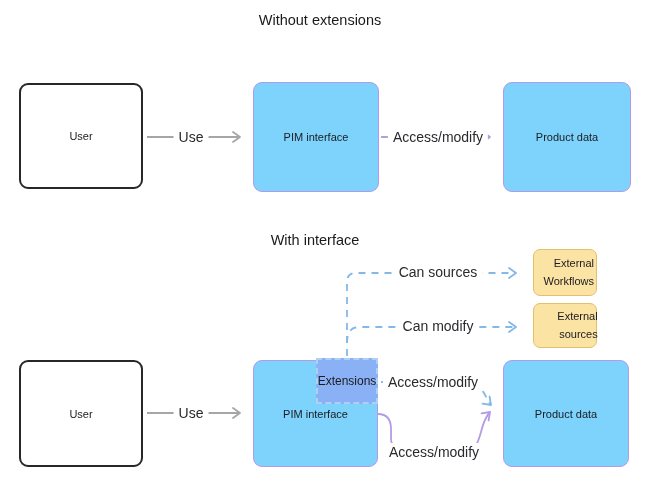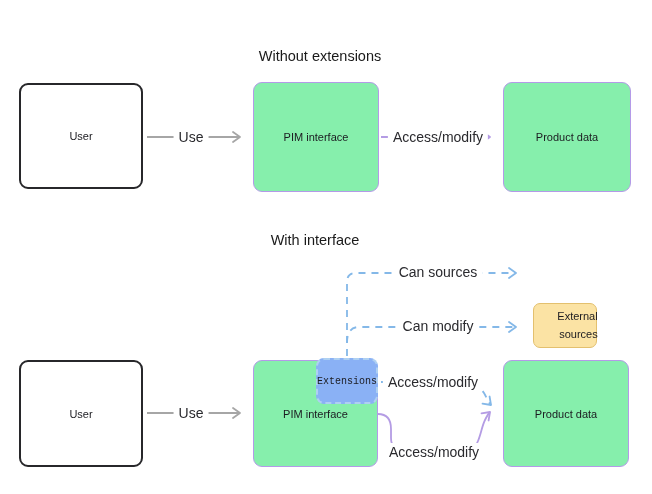--- a/index.html
+++ b/index.html
@@ -3,24 +3,24 @@
 <meta charset="utf-8">
 <style>
   html,body{margin:0;padding:0;background:#fff;}
   .canvas{position:relative;width:652px;height:494px;background:#ffffff;
           font-family:"Liberation Sans",sans-serif;overflow:hidden;}
   .section-title{position:absolute;transform:translate(-50%,-50%);
           font-size:14.5px;font-weight:500;color:#1a1a1a;white-space:nowrap;}
   .box{position:absolute;display:flex;align-items:center;justify-content:center;
           text-align:right;font-size:11px;color:#1b1b20;box-sizing:border-box;}
   .box-user{background:#ffffff;border:2px solid #27272a;border-radius:9px;}
-  .box-purple{background:#86efac;border:1px solid #b49ae8;border-radius:9px;}
+  .box-purple{background:#7dd3fc;border:1px solid #b49ae8;border-radius:9px;}
   .box-yellow{background:#fbe3a4;border:1.5px solid #e3c06e;border-radius:7px;
           line-height:1.55;padding:2px;}
-  .box-blue{background:#8ab1f5;border:2px dashed #aed0f2;border-radius:8px;font-size:10px;font-family:Liberation Mono, monospace;}
+  .box-blue{background:#8ab1f5;border:2px dashed #aed0f2;border-radius:0;font-size:12px;}
   .edge-label{position:absolute;transform:translate(-50%,-50%);background:#ffffff;
           padding:1px 5px;font-size:14px;color:#2a2a2e;white-space:nowrap;}
   svg.wires{position:absolute;left:0;top:0;pointer-events:none;}
 </style>
 </head>
 <body>
 
 <div class="canvas">
 
   <svg class="wires" width="652" height="494" viewBox="0 0 652 494">
@@ -44,40 +44,43 @@
     <path d="M347 356 L347 282 Q347 273 356 273 L516 273" fill="none" stroke="#84b8e8" stroke-width="1.8" stroke-dasharray="7 6" marker-end="url(#head-blue)"></path>
 
     <path d="M347 343 Q347 327 359 327 L516 327" fill="none" stroke="#84b8e8" stroke-width="1.8" stroke-dasharray="7 6" marker-end="url(#head-blue)"></path>
 
     <path d="M381 382 L452 382 C470 382 479 385 484 393 C487 398 488 402 491 405" fill="none" stroke="#84b8e8" stroke-width="1.8" stroke-dasharray="7 6" marker-end="url(#head-blue)"></path>
 
     <path d="M378 414 C388 414 391 420 391 429 L391 438 C391 448 397 452 407 452 L458 452
              C469 452 475 449 478 441 C481 434 482 426 485 420 C487 416 488 414 490 412" fill="none" stroke="#b49ce4" stroke-width="1.8" marker-end="url(#head-purple)"></path>
   </svg>
 
-  <div class="section-title" style="left:320px;top:20px;margin-top:36px;">Without extensions</div>
+  <div class="section-title" style="left:320px;top:20px;">Without extensions</div>
 
   <div class="box box-user" style="left:19px;top:83px;width:124px;height:106px;">
     <span>User</span>
   </div>
 
   <div class="box box-purple" style="left:253px;top:82px;width:126px;height:110px;">
     <span>PIM interface</span>
   </div>
 
   <div class="box box-purple" style="left:503px;top:82px;width:128px;height:110px;">
     <span>Product data</span>
   </div>
 
   <div class="edge-label" style="left:191px;top:137px;">Use</div>
 
   <div class="edge-label" style="left:438px;top:137px;">Access/modify</div>
 
   <div class="section-title" style="left:315px;top:240px;">With interface</div>
 
+  <div class="box box-yellow" style="left:533px;top:249px;width:64px;height:47px;">
+    <span>External Workflows</span>
+  </div>
 
   <div class="box box-yellow" style="left:533px;top:303px;width:64px;height:45px;padding-left:27px;">
     <span>External sources</span>
   </div>
 
   <div class="box box-user" style="left:19px;top:360px;width:124px;height:107px;">
     <span>User</span>
   </div>
 
   <div class="box box-purple" style="left:253px;top:360px;width:125px;height:107px;">

